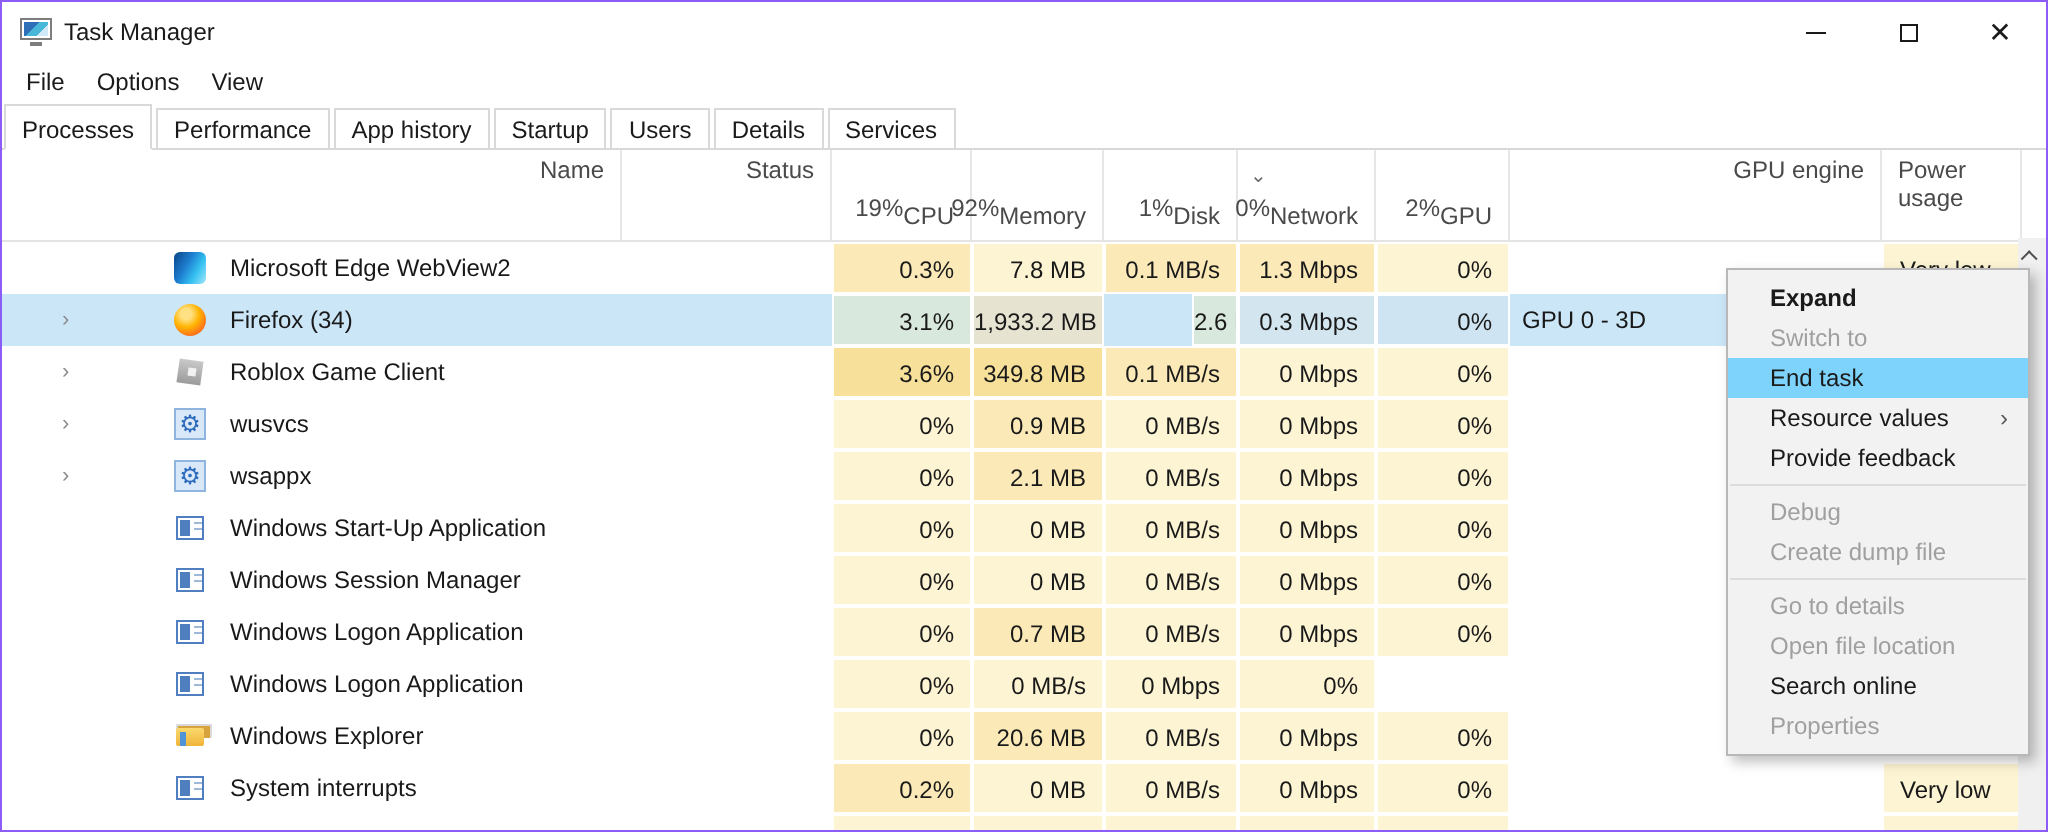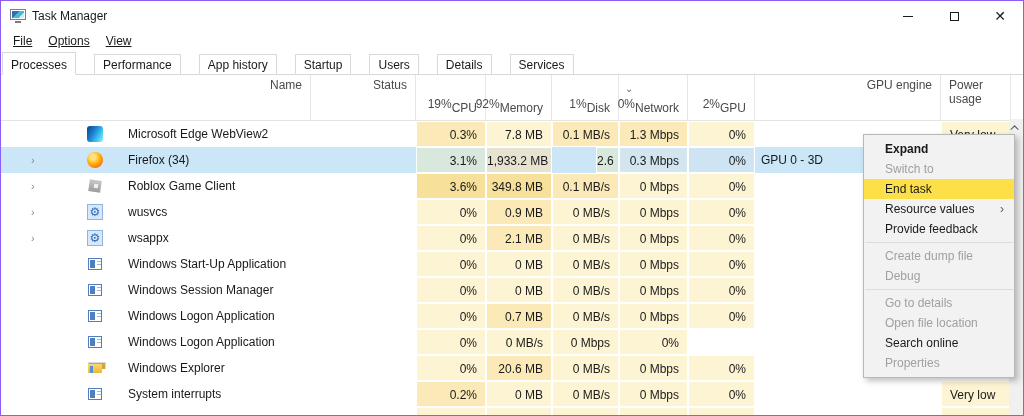--- a/index.html
+++ b/index.html
@@ -14,26 +14,26 @@
   .app-icon .chart { position:absolute; left:2px; top:2px; width:12px; height:7px; background:linear-gradient(135deg,#2f6fb8 0 40%,#49b8d8 40% 70%,#cfe9f7 70%); }
   .app-icon .stand { position:absolute; left:5px; top:11px; width:6px; height:3px; border-bottom:2px solid #7d7d7d; }
   .title-text { font-size:12px; color:#1a1a1a; }
   .win-controls { margin-left:auto; display:flex; height:30px; }
   .win-btn { width:46px; height:30px; display:flex; align-items:center; justify-content:center; color:#1a1a1a; cursor:default; }
   .glyph-min { width:10px; height:1px; background:#1a1a1a; display:block; }
   .glyph-max { width:9px; height:9px; border:1px solid #1a1a1a; display:block; }
   .glyph-close { font-size:14px; line-height:1; }
 
   
-  .menubar { height:20px; display:flex; align-items:center; padding-left:4px;text-decoration:underline; }
+  .menubar { height:20px; display:flex; align-items:center; padding-left:4px; }
   .menubar .mitem { padding:2px 8px; color:#1a1a1a; }
 
   
   .tabstrip { height:24px; display:flex; align-items:flex-end; border-bottom:1px solid #d9d9d9; padding-left:1px; position:relative; }
-  .tab { border:1px solid #d9d9d9; border-bottom:none; background:#fff; padding:3px 8px 3px 8px; height:20px; margin-right:18px; color:#1a1a1a; position:relative; }
+  .tab { border:1px solid #d9d9d9; border-bottom:none; background:#fff; padding:3px 8px 3px 8px; height:20px; margin-right:2px; color:#1a1a1a; position:relative; }
   .tab.active { height:23px; padding-top:5px; margin-bottom:-1px; z-index:2; border-bottom:1px solid #fff; }
 
   
   .grid { display:grid; grid-template-columns:310px 105px 70px 66px 67px 69px 67px 186px 70px 14px; }
 
   
   .header { height:46px; border-bottom:1px solid #e4e4e4; }
   .hcell { position:relative; border-right:1px solid #e6e6e6; display:flex; flex-direction:row; justify-content:flex-end; padding:3px 8px 5px 8px; color:#4a4a4a; }
   .hcell.num { text-align:right; align-items:flex-end; }
   .hcell .pct { font-size:12px; margin-bottom:4px; }
@@ -54,21 +54,21 @@
   .heat-3 { background:#f7e09a; }
   .sel-cpu { background:#d9e8dd; }
   .sel-mem { background:#e6e3d1; }
   .sel-disk { background:#d9e8dd;margin-left:44px; }
   .sel-net { background:#d3e6ef; }
   .sel-gpu { background:#cee4f3; }
   .namecell { display:flex; align-items:center; }
   .chev { width:12px; margin-left:30px; color:#8a8a8a; font-size:11px; visibility:hidden; }
   .prow .chev.show { visibility:visible; }
   .row-icon { width:16px; height:16px; margin-left:44px; flex:0 0 16px; position:relative; }
-  .row-label { margin-left:25px; }
+  .row-label { margin-left:12px; }
 
   
   .edge-webview-icon { border-radius:3px; background:linear-gradient(120deg,#0b4a8f 5%,#1e7fd0 40%,#35c1f1 68%,#a5e8fb 100%); }
   .firefox-icon { border-radius:50%; background:radial-gradient(circle at 38% 32%,#ffe082 0 18%,#ffb300 45%,#ff7a1a 70%,#d94f0c 100%); }
   .roblox-icon { background:transparent; }
   .roblox-icon .cube { position:absolute; left:2px; top:2px; width:12px; height:12px; background:linear-gradient(180deg,#c9c9c9,#9b9b9b); transform:rotate(8deg); }
   .roblox-icon .hole { position:absolute; left:7px; top:6px; width:4px; height:4px; background:#f2f2f2; transform:rotate(8deg); }
   .gear-icon { background:#d9e8f8; border:1px solid #8fb4dd; display:flex; align-items:center; justify-content:center; color:#2d6bbd; font-size:12px; line-height:1; }
   .window-icon .frame { position:absolute; left:1px; top:2px; width:14px; height:12px; border:1px solid #4f7fbe; background:#fff; }
   .window-icon .pane { position:absolute; left:3px; top:4px; width:5px; height:8px; background:#4f7fbe; }
@@ -81,21 +81,21 @@
   
   .scrollbar { position:absolute; right:0; top:118px; width:14px; height:298px; background:#f0f0f0; z-index:3; }
   .sb-up { position:absolute; top:0; left:0; width:14px; height:17px; display:flex; align-items:center; justify-content:center; }
   .sb-up .tri { width:6px; height:6px; border-left:1px solid #505050; border-top:1px solid #505050; transform:rotate(45deg) translateY(2px); }
 
   
   .ctx-menu { position:absolute; left:862px; top:133px; width:152px; background:#f2f2f2; border:1px solid #b8b8b8; box-shadow:3px 3px 6px rgba(0,0,0,.25); z-index:10; padding:4px 0; }
   .ctx-item { height:20px; line-height:20px; padding-left:21px; position:relative; color:#1a1a1a; white-space:nowrap; }
   .ctx-item.disabled { color:#a0a0a0; }
   .ctx-item.bold { font-weight:bold; }
-  .ctx-item.hl { background:#fde047; }
+  .ctx-item.hl { background:#7dd3fc; }
   .ctx-item .sub { position:absolute; right:10px; top:0; color:#5a5a5a; }
   .ctx-sep { height:1px; background:#dcdcdc; margin:3px 1px; }
 </style>
 </head>
 <body>
 
 <div class="window">
 
   <div class="titlebar">
     <div class="app-icon">
@@ -402,22 +402,22 @@
       </div>
   </div>
 
   <div class="ctx-menu" id="ctx">
       <div class="ctx-item bold">Expand</div>
       <div class="ctx-item disabled">Switch to</div>
       <div class="ctx-item hl">End task</div>
       <div class="ctx-item">Resource values<span class="sub">›</span></div>
       <div class="ctx-item">Provide feedback</div>
       <div class="ctx-sep"></div>
+      <div class="ctx-item disabled">Debug</div>
       <div class="ctx-item disabled">Create dump file</div>
-      <div class="ctx-item disabled">Debug</div>
       <div class="ctx-sep"></div>
       <div class="ctx-item disabled">Go to details</div>
       <div class="ctx-item disabled">Open file location</div>
       <div class="ctx-item">Search online</div>
       <div class="ctx-item disabled">Properties</div>
     </div>
 
 </div>
 
 </body></html>

